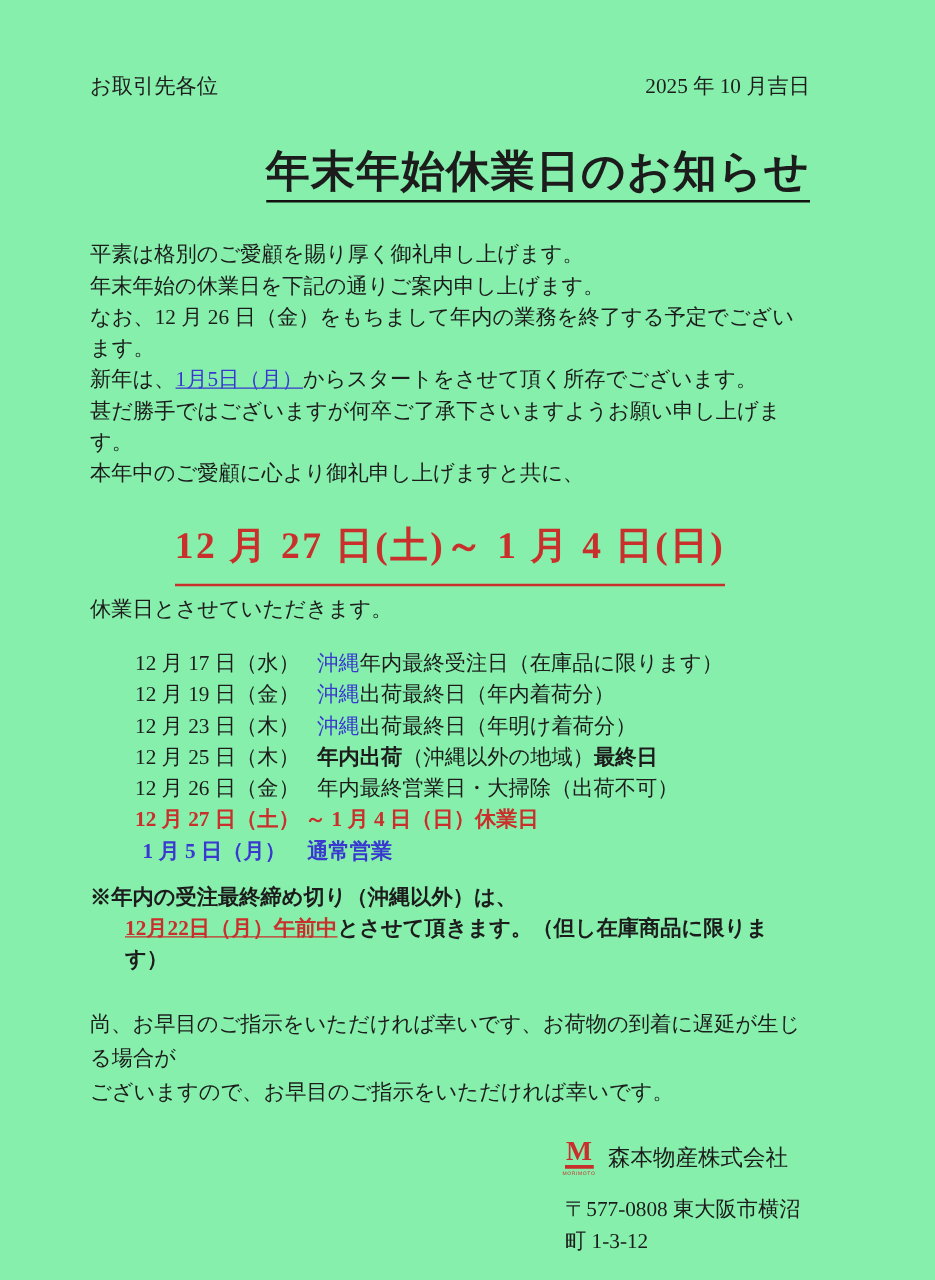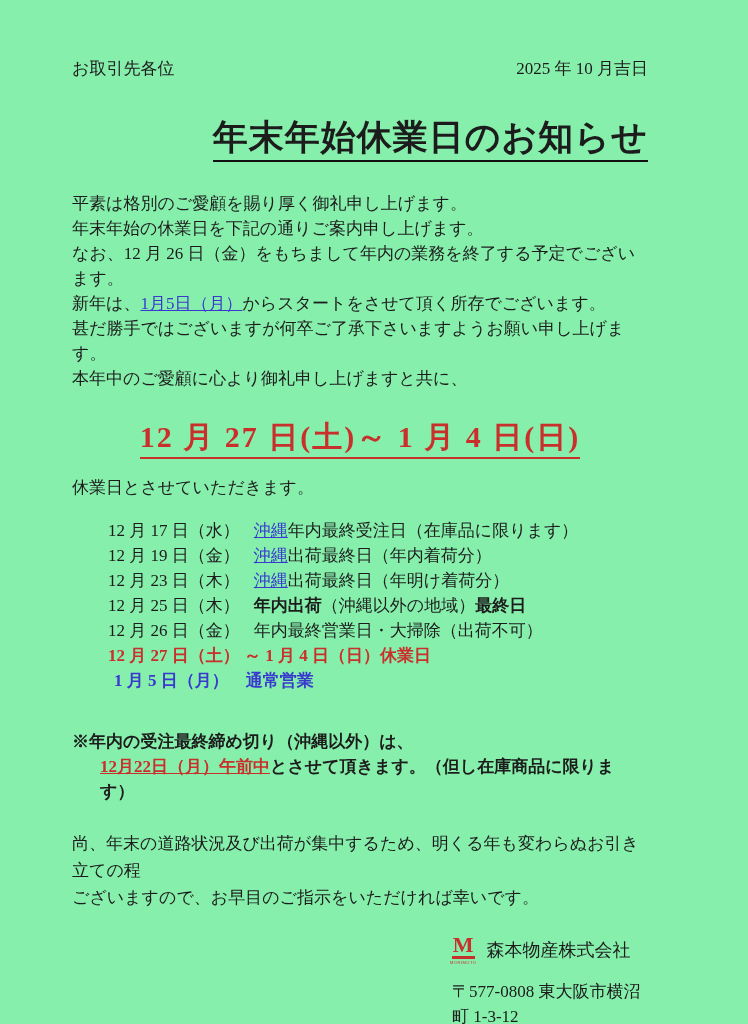--- a/index.html
+++ b/index.html
@@ -13,35 +13,35 @@
   }
   p{margin:0;}
   .header-row{display:flex;justify-content:space-between;align-items:baseline;}
   .doc-title{
     text-align:right;margin-top:32px;font-size:35px;line-height:50px;
     font-weight:bold;letter-spacing:1px;
   }
   .doc-title .u{border-bottom:2.5px solid #111;padding-bottom:3px;}
   .intro{margin-top:28px;}
   .link-blue{color:var(--blue,#3939cf);text-decoration:underline;}
-  .blue{color:var(--blue,#3939cf);text-decoration:underline;}
+  .blue{color:var(--blue,#3939cf);}
   .b{font-weight:bold;}
   .closure-heading{
     text-align:center;margin-top:24px;font-size:30px;line-height:44px;
     font-weight:bold;color:var(--red,#c9302c);letter-spacing:2px;
   }
-  .closure-heading .u{border-bottom:2.5px solid var(--red,#c9302c);padding-bottom:4px;}
+  .closure-heading .u{border-bottom:2.5px solid var(--red,#c9302c);padding-bottom:14px;}
   .closure-sub{margin-top:16px;}
   .schedule{margin-top:18px;padding-left:36px;}
   .schedule .row{line-height:25px;}
   .schedule .d{margin-right:14px;}
   .red-bold{color:var(--red,#c9302c);font-weight:bold;}
   .blue-bold{color:var(--blue,#3939cf);font-weight:bold;}
   .indent1{padding-left:6px;}
-  .deadline-note{margin-top:36px;}
+  .deadline-note{margin-top:12px;}
   .note-line2{padding-left:28px;}
   .deadline{color:var(--red,#c9302c);text-decoration:underline;}
   .delay-note{margin-top:26px;line-height:27px;}
   .footer{margin-top:24px;margin-left:378px;}
   .company-row{display:flex;align-items:center;}
   .logo{display:inline-flex;flex-direction:column;align-items:center;margin-right:10px;line-height:1;}
   .logo-m{
     color:var(--red,#c9302c);font-weight:bold;font-size:22px;line-height:20px;
     border-bottom:3px solid var(--red,#c9302c);padding:0 1px 1px 1px;
   }
@@ -88,21 +88,21 @@
     <p class="row red-bold">12 月 27 日（土） ～ 1 月 4 日（日）休業日</p>
     <p class="row blue-bold indent1">1 月 5 日（月）　通常営業</p>
   </div>
 
   <div class="deadline-note">
     <p class="b">※年内の受注最終締め切り（沖縄以外）は、</p>
     <p class="note-line2"><span class="deadline b">12月22日（月）午前中</span><span class="b">とさせて頂きます。（但し在庫商品に限ります）</span></p>
   </div>
 
   <div class="delay-note">
-    <p>尚、年末の道路状況及び出荷が集中するため、明くる年も変わらぬお引き立ての程</p>
+    <p>尚、お早目のご指示をいただければ幸いです、お荷物の到着に遅延が生じる場合が</p>
     <p>ございますので、お早目のご指示をいただければ幸いです。</p>
   </div>
 
   <div class="footer">
     <div class="company-row">
       <span class="logo">
         <span class="logo-m">M</span>
         <span class="logo-sub">MORIMOTO</span>
       </span>
       <span class="company">森本物産株式会社</span>

